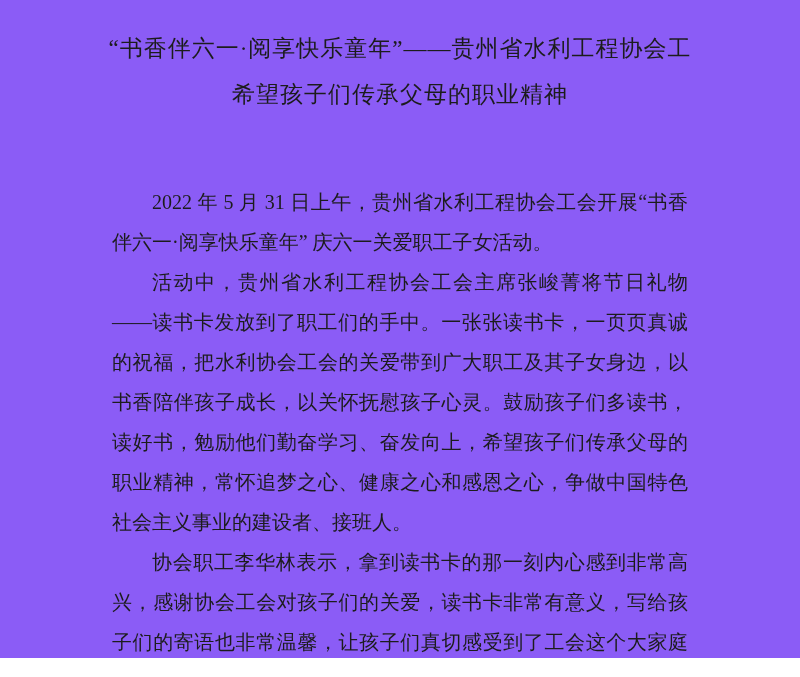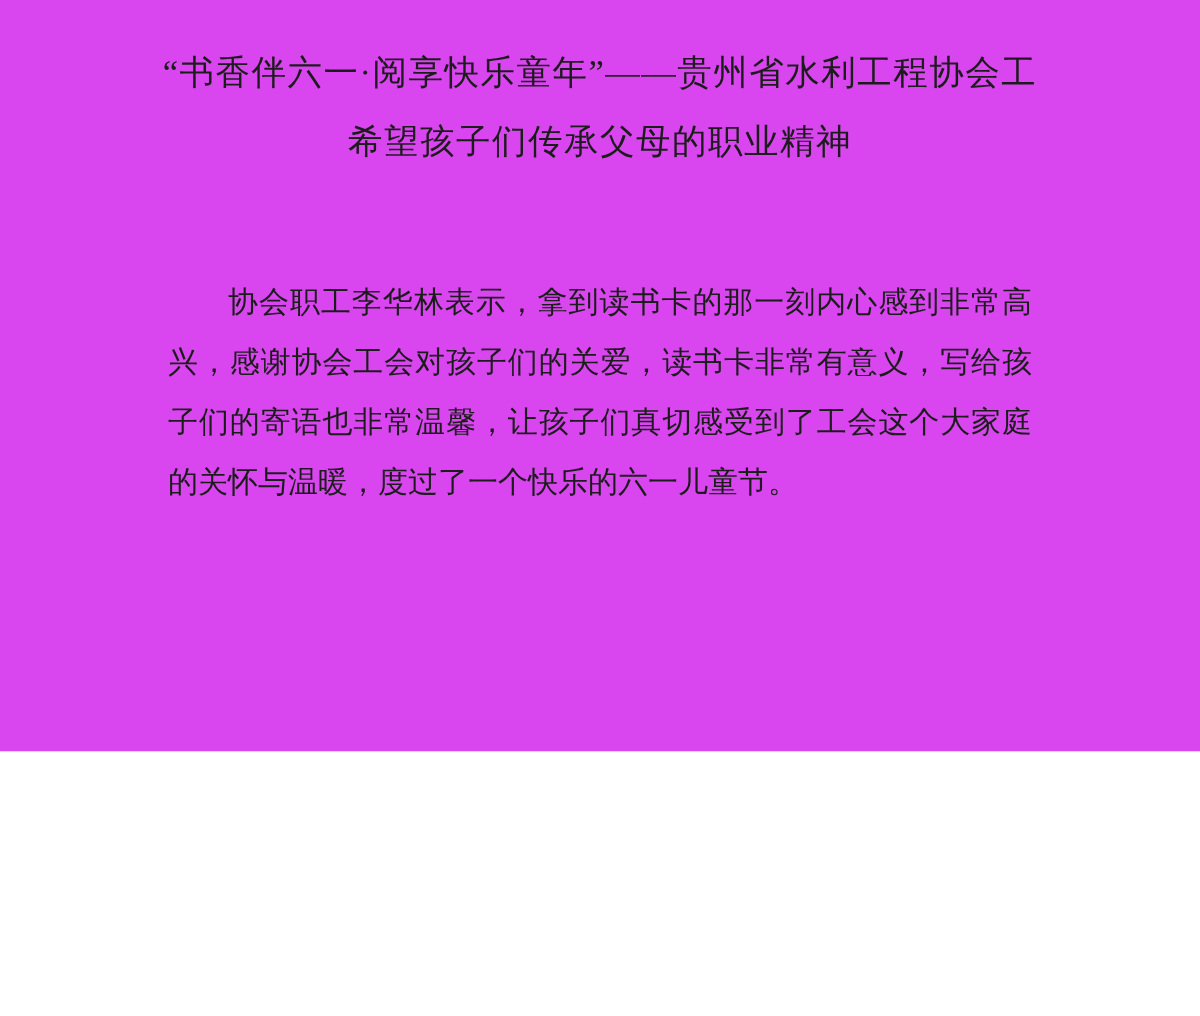--- a/index.html
+++ b/index.html
@@ -4,23 +4,23 @@
 <title>Document</title>
 <style>
   html, body {
     margin: 0;
     padding: 0;
     background: #ffffff;
   }
   .page {
     position: relative;
     width: 800px;
-    height: 501px;
+    height: 658px;
     margin: 0 auto;
-    background: #d946ef;
+    background: #8b5cf6;
     color: #1c1c1c;
     font-family: "Liberation Serif", "DejaVu Serif", serif;
     overflow: hidden;
     box-sizing: border-box;
   }
   .doc-title {
     margin: 26px 70px 0 70px;
     font-size: 23px;
     font-weight: 400;
     line-height: 46px;
@@ -49,16 +49,18 @@
 <body>
 
 <div class="page">
 
   <h1 class="doc-title">
     <span class="title-line">“书香伴六一·阅享快乐童年”——贵州省水利工程协会工</span>
     <span class="title-line">希望孩子们传承父母的职业精神</span>
   </h1>
 
   <div class="doc-body">
+    <p>2022 年 5 月 31 日上午，贵州省水利工程协会工会开展“书香伴六一·阅享快乐童年” 庆六一关爱职工子女活动。</p>
+    <p>活动中，贵州省水利工程协会工会主席张峻菁将节日礼物——读书卡发放到了职工们的手中。一张张读书卡，一页页真诚的祝福，把水利协会工会的关爱带到广大职工及其子女身边，以书香陪伴孩子成长，以关怀抚慰孩子心灵。鼓励孩子们多读书，读好书，勉励他们勤奋学习、奋发向上，希望孩子们传承父母的职业精神，常怀追梦之心、健康之心和感恩之心，争做中国特色社会主义事业的建设者、接班人。</p>
     <p>协会职工李华林表示，拿到读书卡的那一刻内心感到非常高兴，感谢协会工会对孩子们的关爱，读书卡非常有意义，写给孩子们的寄语也非常温馨，让孩子们真切感受到了工会这个大家庭的关怀与温暖，度过了一个快乐的六一儿童节。</p>
   </div>
 
 </div>
 
 </body></html>

